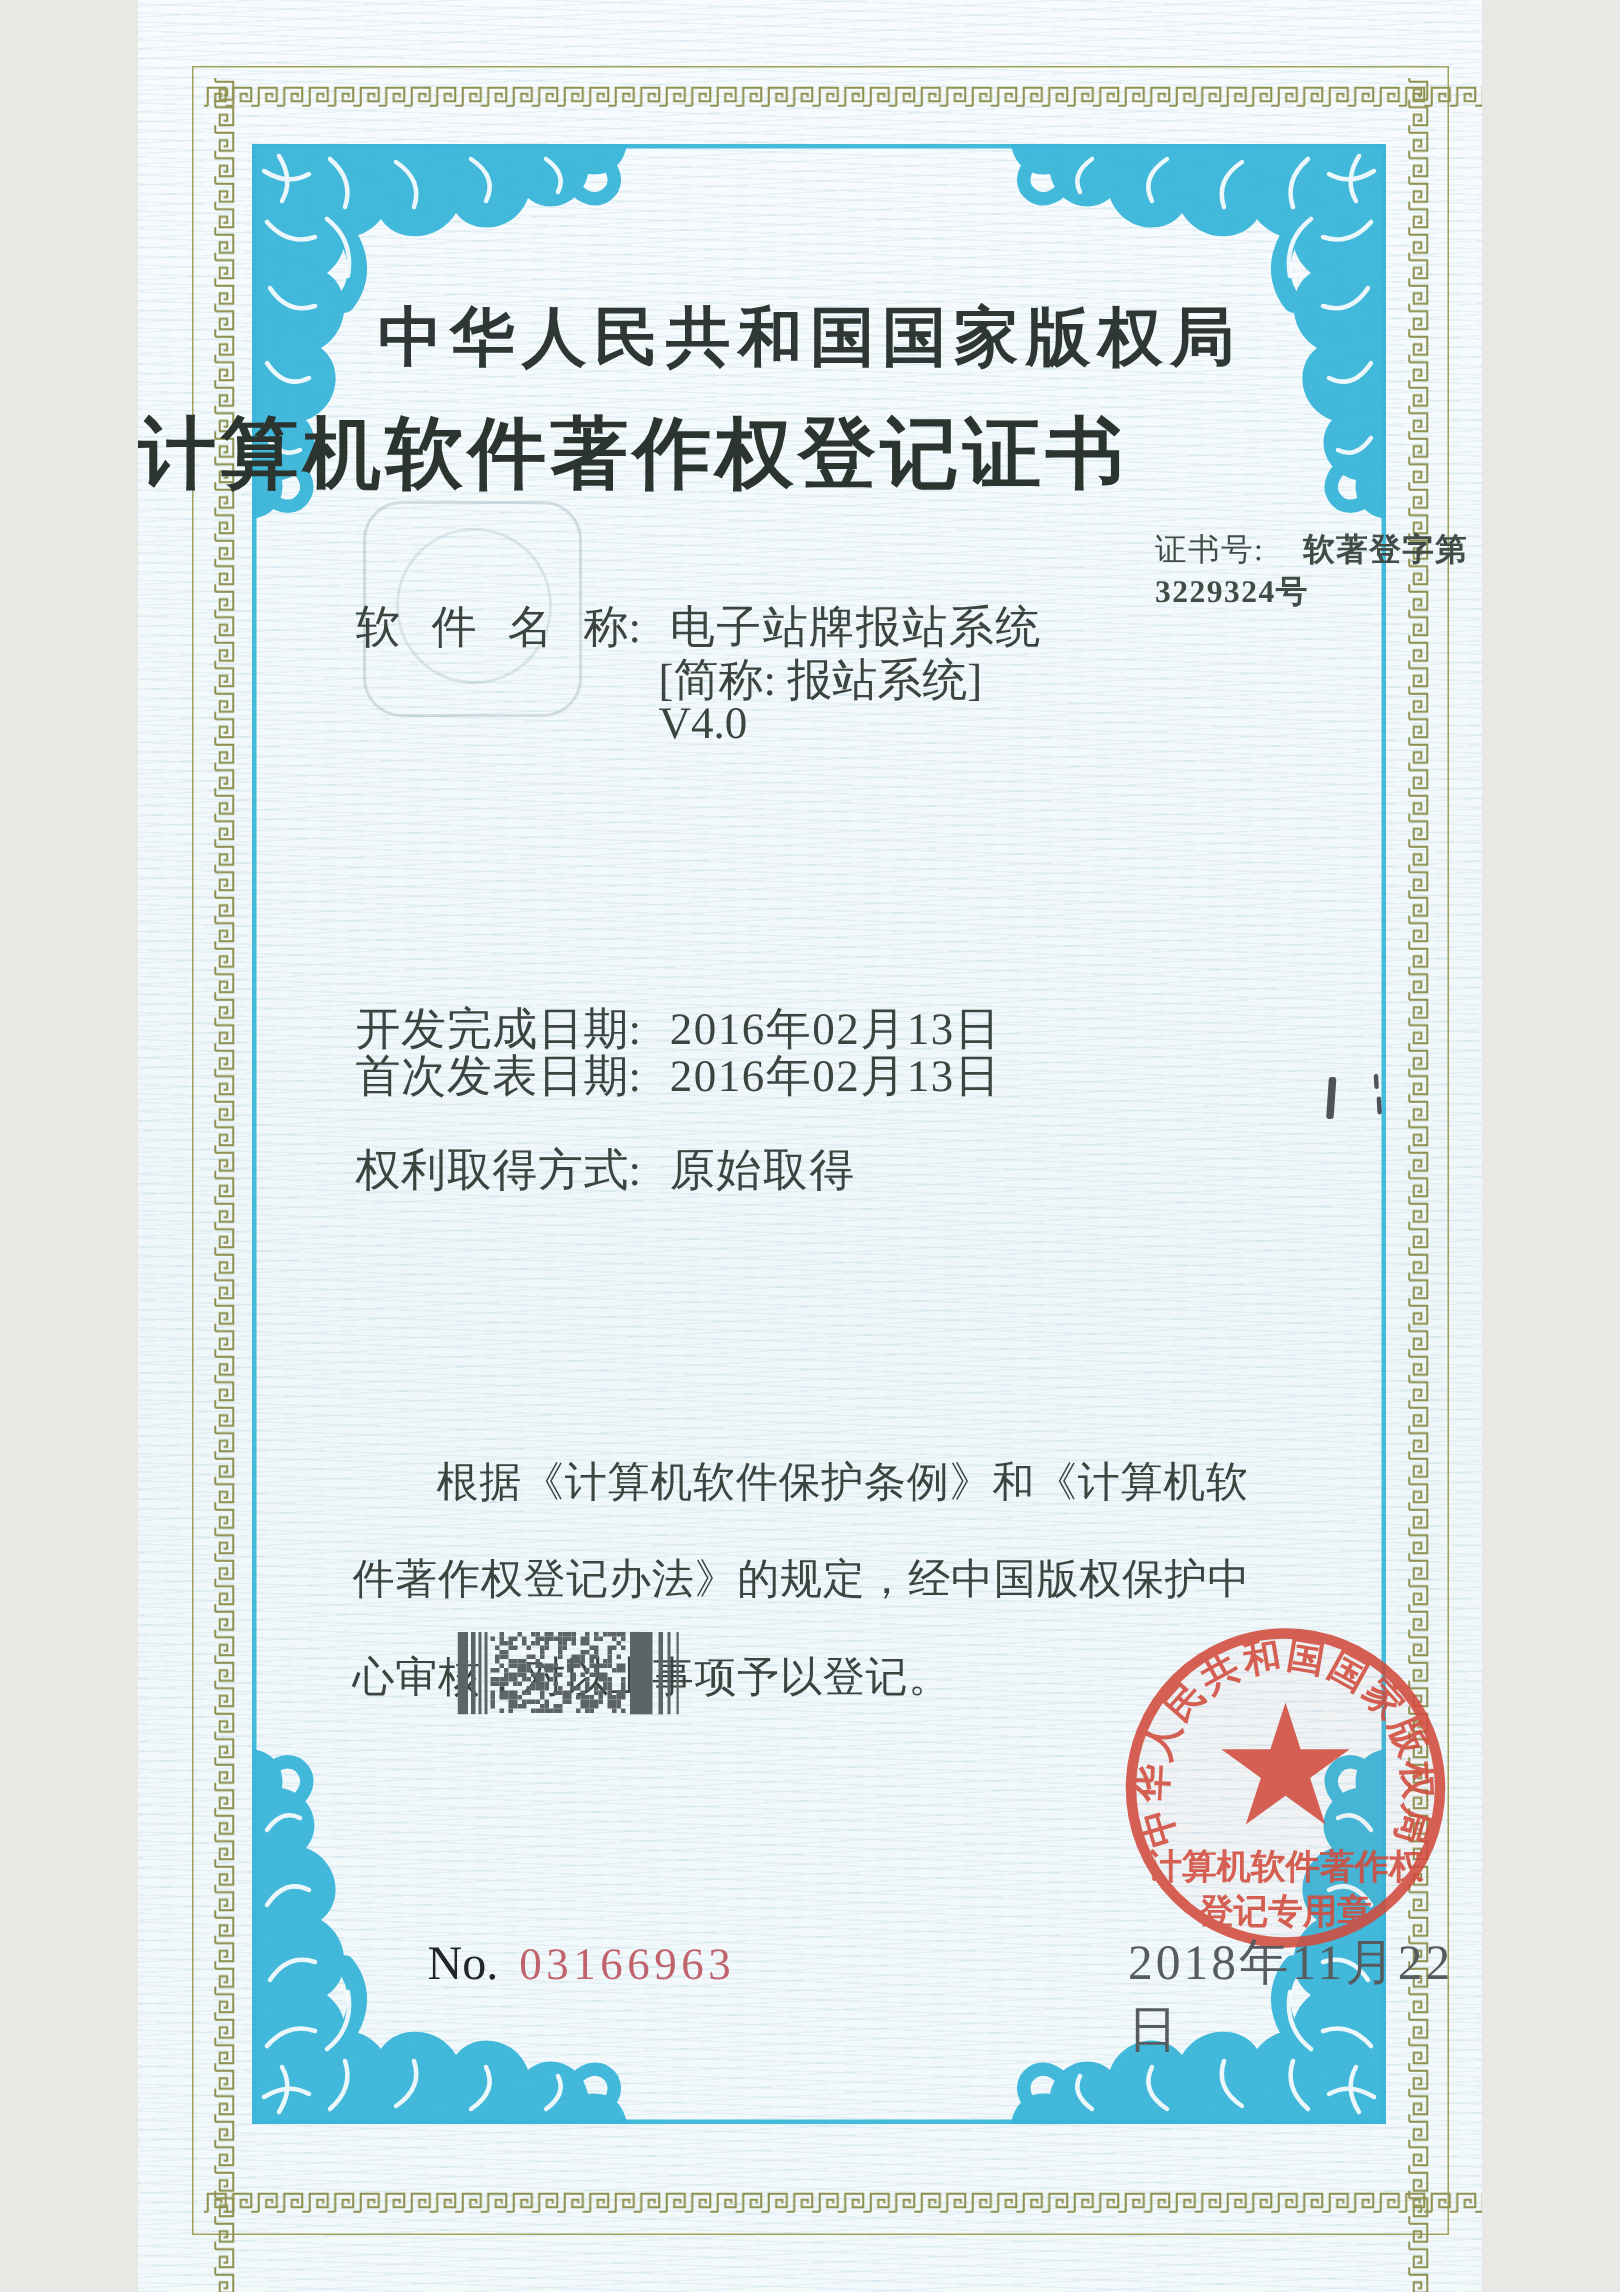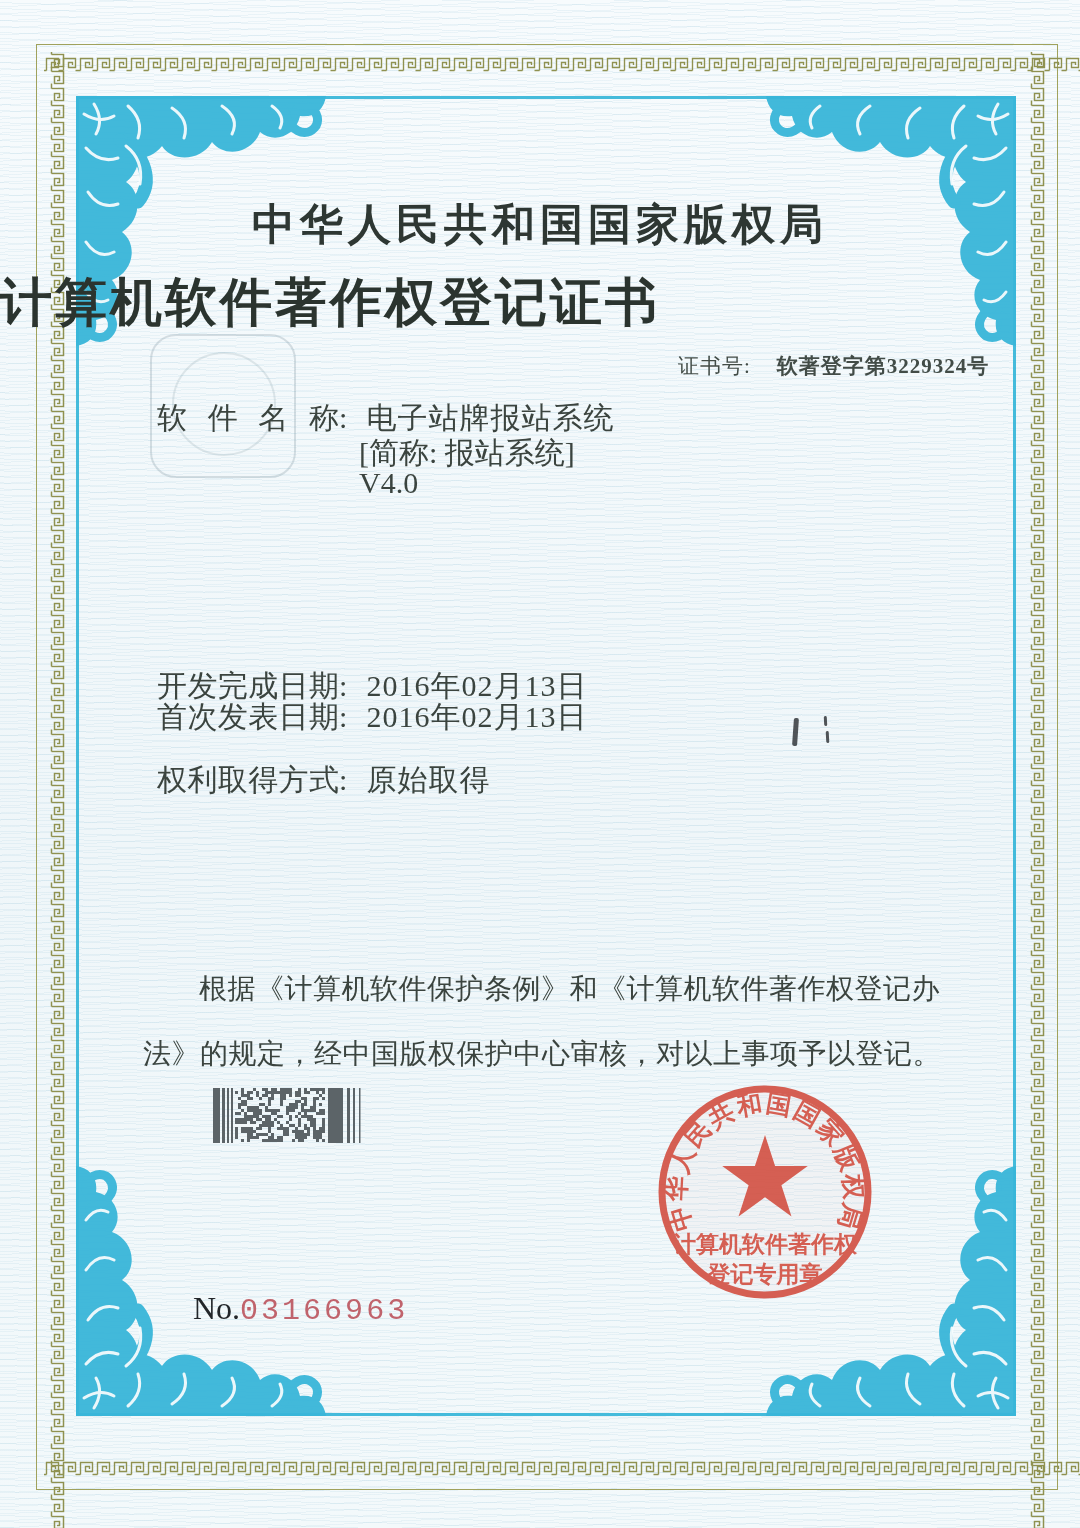--- a/index.html
+++ b/index.html
@@ -1,17 +1,17 @@
 <!DOCTYPE html>
 <html><head>
 <meta charset="utf-8">
 <style>
   html,body{margin:0;padding:0;background:#e8e8e4;}
   .page{
-    position:relative; width:1080px; height:1528px; margin:0 auto; overflow:hidden;
+    position:relative; width:896px; height:1528px; margin:0 auto; overflow:hidden;
     font-family:"Liberation Serif","DejaVu Serif",serif; color:#343f3b;
     background:
       repeating-linear-gradient(2deg,  rgba(140,190,212,.14) 0 1px, rgba(0,0,0,0) 1px 6px),
       repeating-linear-gradient(-3deg, rgba(140,190,212,.12) 0 1px, rgba(0,0,0,0) 1px 7px),
       linear-gradient(180deg,#f7fbfd 0%,#eff6f9 55%,#f3f9fb 100%);
   }
   .outer-line{position:absolute; top:44px; left:36px; right:22px; bottom:38px;
     border:1.5px solid #a0a25c; pointer-events:none;}
   .gk{position:absolute;}
   .gk.t{top:52px; left:44px; right:30px; height:26px;}
@@ -24,40 +24,40 @@
   .corner.tl{left:76px; top:96px;}
   .corner.tr{right:64px; top:96px; transform:scaleX(-1);}
   .corner.bl{left:76px; bottom:112px; transform:scaleY(-1);}
   .corner.br{right:64px; bottom:112px; transform:scale(-1,-1);}
   .issuer{position:absolute; top:196px; left:0; width:100%; text-align:center;
     font-size:43px; font-weight:700; letter-spacing:5px; color:#2e3733;}
   .cert-title{position:absolute; top:268px; left:0; width:100%; text-align:left;
     font-size:52px; font-weight:700; letter-spacing:3px; color:#2b342f;}
   .certno{position:absolute; top:352px; left:678px; font-size:21px; color:#424c47; letter-spacing:1px;}
   .certno .v{margin-left:26px;font-weight:bold;}
-  .row{position:absolute; left:145px; font-size:30px; white-space:nowrap; color:#3b443f;margin-left:12px;}
+  .row{position:absolute; left:145px; font-size:30px; white-space:nowrap; color:#3b443f;}
   .lbl{display:inline-block; width:182px; text-align-last:justify; text-justify:inter-character; vertical-align:top;}
   .colon{display:inline-block; width:14px;}
   .val{display:inline-block; margin-left:6px; letter-spacing:1px;}
   .statement{position:absolute; left:143px; right:128px; top:956px; font-size:28px;
     line-height:65px; text-indent:2em; color:#3b443f; letter-spacing:.5px;}
   .emboss{position:absolute; left:150px; top:334px; width:142px; height:140px;
     border:2px solid rgba(125,148,158,.28); border-radius:26px;}
   .emboss .c{position:absolute; left:20px; top:16px; width:100px; height:100px;
     border:2px solid rgba(125,148,158,.20); border-radius:50%;}
   .ink{position:absolute; background:#23262a; opacity:.78; border-radius:2px;}
   .ink.a{left:793px; top:718px; width:5px; height:28px; transform:rotate(4deg);}
   .ink.b{left:824px; top:716px; width:3px; height:10px; transform:rotate(-3deg);}
   .ink.c{left:826px; top:731px; width:3px; height:12px; transform:rotate(-3deg);}
   .barcode{position:absolute; left:213px; top:1088px;}
   .seal{position:absolute; left:645px; top:1072px; opacity:.88;}
   .issue-date{position:absolute; left:660px; top:1286px; font-size:33px; color:#565b60; letter-spacing:2px;}
   .serial{position:absolute; left:193px; top:1290px; font-size:32px; color:#22262a;}
-  .serial .num{font-family:Liberation Mono, monospace;
-    color:#c0636c; letter-spacing:3px; font-size:30px;}
+  .serial .num{font-family:Liberation Serif, serif;
+    color:#c0636c; letter-spacing:3px; margin-left:14px; font-size:30px;}
 </style>
 </head>
 <body>
 
 <div class="page">
 
   <div class="outer-line"></div>
 
   <svg class="gk t" width="100%" height="26">
     <defs>
@@ -469,18 +469,19 @@
     <circle r="103" fill="rgba(210,75,60,0.03)" stroke="#d24b3c" stroke-width="7"></circle>
     <path id="sealArc" d="M -75,28 A 80,80 0 1 1 75,28" fill="none"></path>
     <text font-size="25" font-weight="bold" fill="#d24b3c" letter-spacing="2">
       <textPath href="#sealArc" startOffset="50%" text-anchor="middle">中华人民共和国国家版权局</textPath>
     </text>
     <polygon fill="#d24b3c" points="0,-57 10.1,-25.9 42.8,-25.9 16.4,-6.7 26.5,24.4 0,5.2 -26.5,24.4 -16.4,-6.7 -42.8,-25.9 -10.1,-25.9"></polygon>
     <text x="0" y="60" text-anchor="middle" font-size="23" font-weight="bold" fill="#d24b3c">计算机软件著作权</text>
     <text x="0" y="90" text-anchor="middle" font-size="23" font-weight="bold" fill="#d24b3c">登记专用章</text>
   </svg>
 
+  <div class="issue-date">2018年11月22日</div>
 
   <div class="serial">
     <span>No.</span><span class="num">03166963</span>
   </div>
 
 </div>
 
 </body></html>

